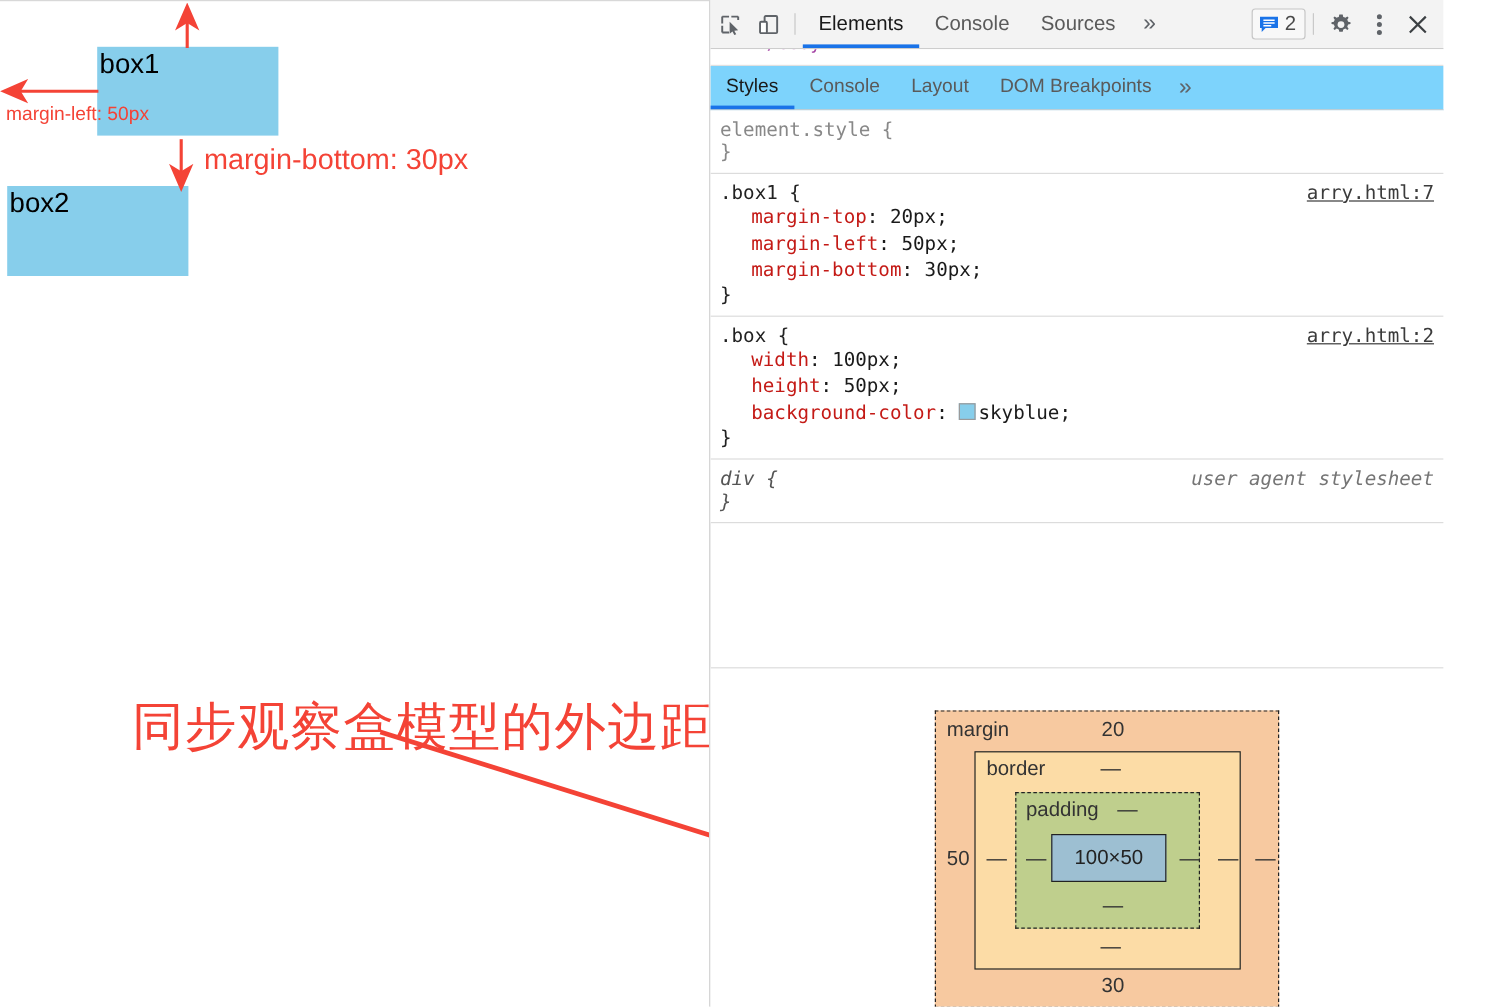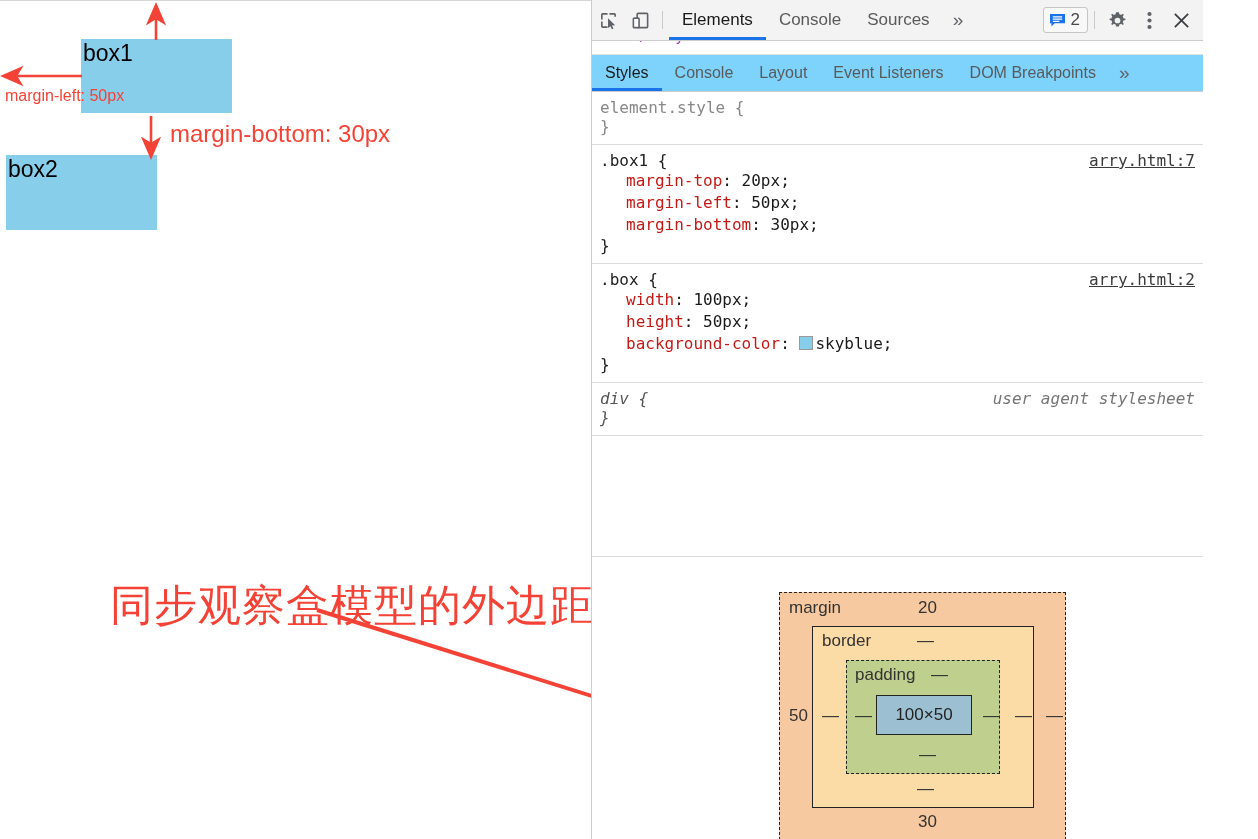--- a/index.html
+++ b/index.html
@@ -331,23 +331,20 @@
       <div class="side-tab active">
         <span>Styles</span>
       </div>
       <div class="side-tab">
         <span>Console</span>
       </div>
       <div class="side-tab">
         <span>Layout</span>
       </div>
       <div class="side-tab">
-        <span>Event Listeners</span>
-      </div>
-      <div class="side-tab">
         <span>DOM Breakpoints</span>
       </div>
       <div class="dt-more">»</div>
     </div>
 
 
     <div id="rules">
 
       <div class="rule">
         <div class="hdr gray">element.style {</div>

